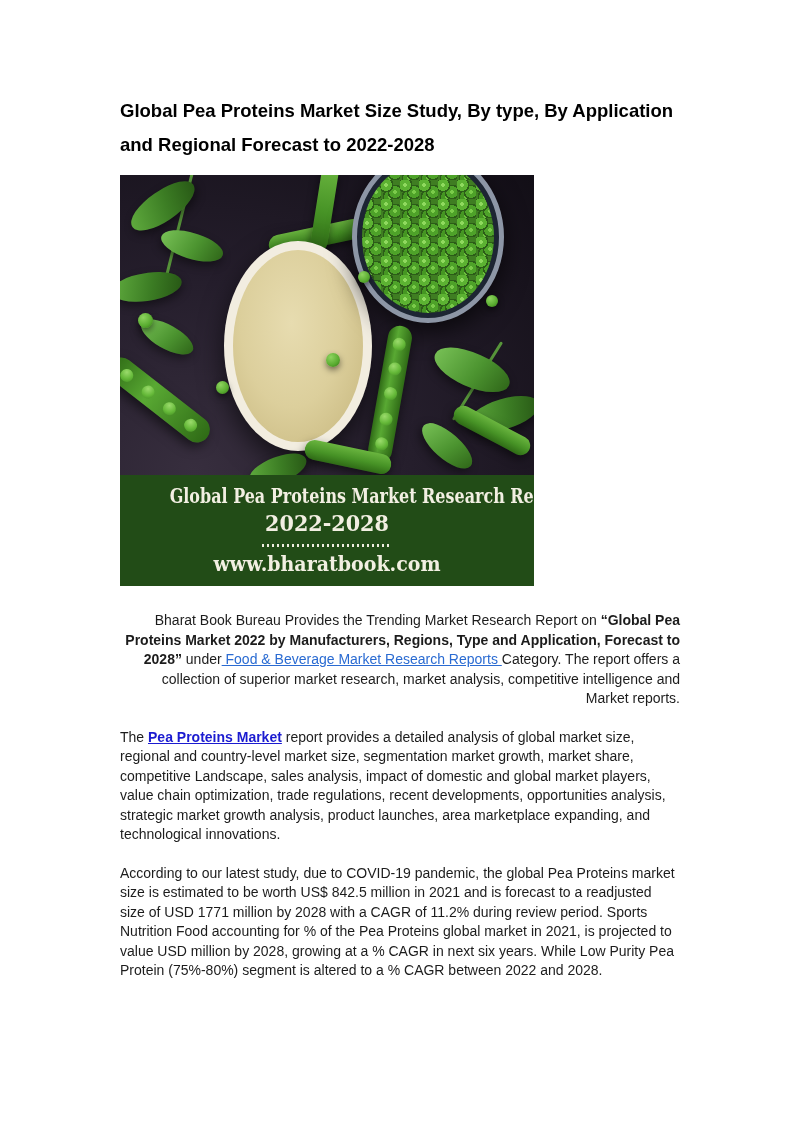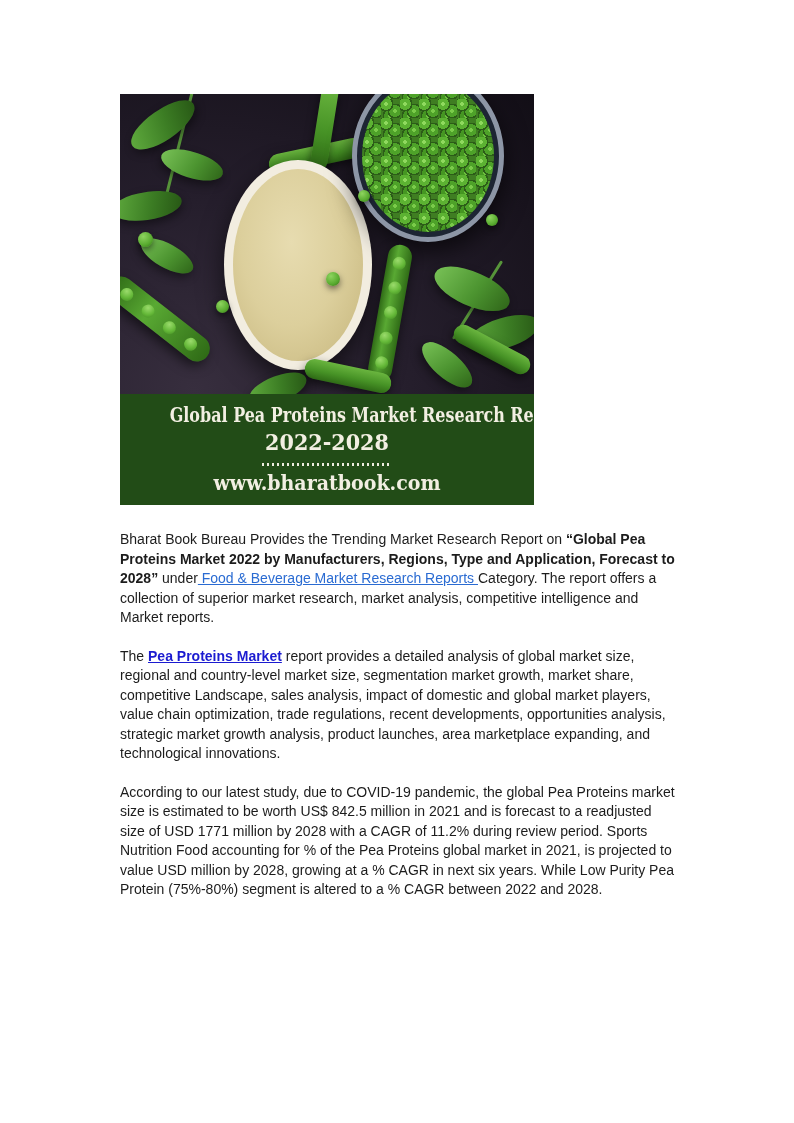--- a/index.html
+++ b/index.html
@@ -104,32 +104,33 @@
   }
   .banner-url { font-size: 20px; line-height: 24px; transform: scaleX(0.95); transform-origin: center; }
 
   
   .doc-para {
     margin: 19px 0 0 0;
     font-size: 14px;
     line-height: 19.5px;
     color: #1c1c1c;
   }
-  .doc-para.first { margin-top: 25px; }
+  .doc-para.first { margin-top: 25px; text-align: right; }
   .seg-normal { font-weight: 400; }
   .seg-bold { font-weight: 700; }
   a.seg-link { color: #2a6bd2; text-decoration: underline; font-weight: 400; }
   a.seg-bold-link { color: #1b1bd0; text-decoration: underline; font-weight: 700; }
 </style>
 </head>
 <body>
 
 <div class="page">
   <div class="content">
 
+    <h1 class="doc-title">Global Pea Proteins Market Size Study, By type, By Application and Regional Forecast to 2022-2028</h1>
 
     <div class="cover">
       <div class="photo-area">
 
         <div class="shape vine" style="left:56px; top:-6px; width:3px; height:126px; transform:rotate(14deg);"></div>
         <div class="shape leaf" style="left:6px; top:16px; width:74px; height:30px; transform:rotate(-34deg);"></div>
         <div class="shape leaf light" style="left:40px; top:58px; width:64px; height:26px; transform:rotate(18deg);"></div>
         <div class="shape leaf" style="left:-8px; top:98px; width:70px; height:28px; transform:rotate(-8deg);"></div>
         <div class="shape leaf light" style="left:18px; top:150px; width:58px; height:24px; transform:rotate(30deg);"></div>
 

